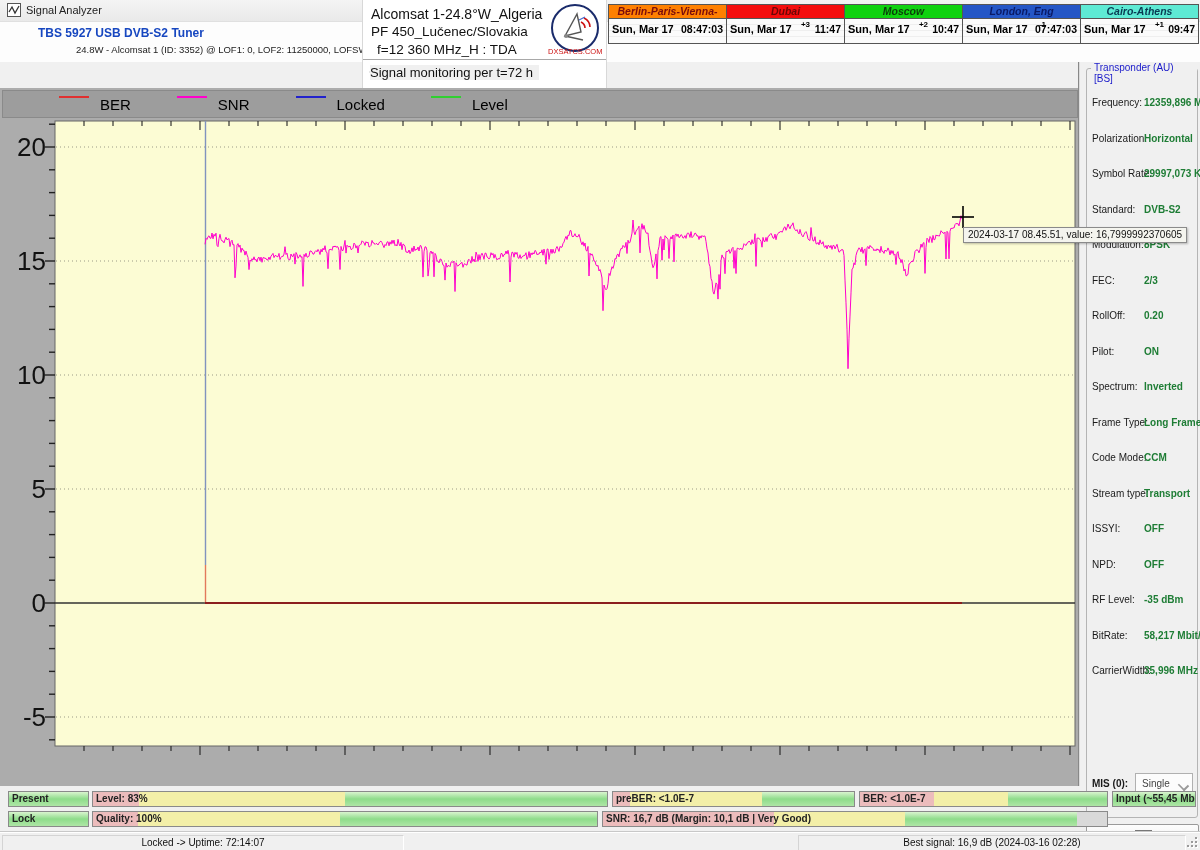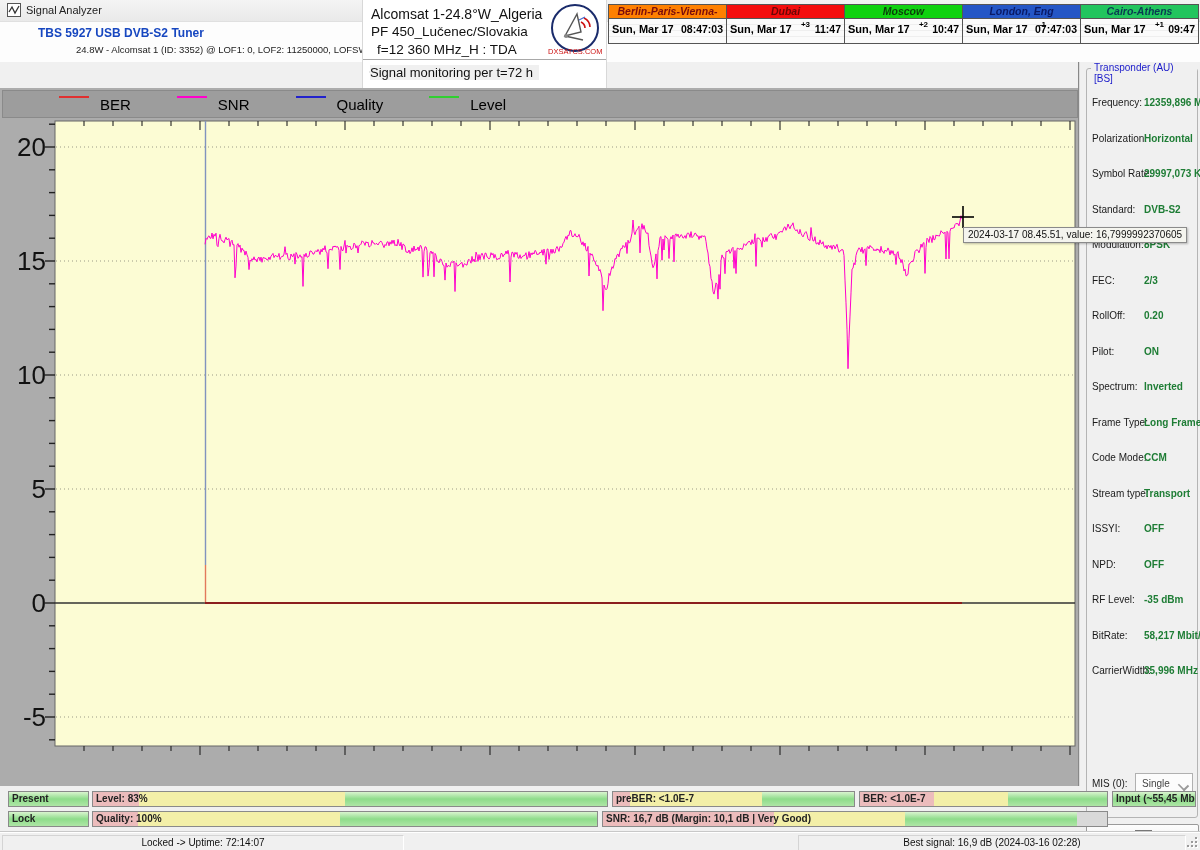--- a/index.html
+++ b/index.html
@@ -46,21 +46,21 @@
   .tooltip{position:absolute;left:963px;top:227px;z-index:60;background:#f4f4ee;border:1px solid #8a8a8a;
     font-size:10px;color:#111;padding:1px 4px 2px 4px;white-space:nowrap;box-shadow:1px 1px 2px rgba(0,0,0,.25);}
   .sidebar{position:absolute;left:1078px;top:62px;width:122px;height:724px;background:#f0f0f0;
     border-left:2px groove #dcdcdc;}
   .groupbox{position:absolute;left:6px;top:6px;width:110px;height:748px;border:1px solid #b4b4b4;border-radius:3px;}
   .gbtitle{position:absolute;left:4px;top:-7px;background:#f0f0f0;padding:0 3px;font-size:10px;color:#1a1aca;}
   .srow{position:absolute;left:0;width:110px;height:14px;}
   .slabel{position:absolute;left:5px;top:0;font-size:10px;color:#1a1a1a;}
   .svalue{position:absolute;left:57px;top:0;font-size:10px;font-weight:bold;color:#1e7d35;white-space:nowrap;}
   .misrow{position:absolute;left:5px;top:704px;width:104px;height:22px;}
-  .mislabel{position:absolute;left:0;top:5px;font-size:10px;color:#1a1a1a;}
+  .mislabel{position:absolute;left:0;top:5px;font-size:10px;color:#1a1a1a;font-weight:bold;}
   .misselect{position:absolute;left:43px;top:0;width:58px;height:21px;background:#fcfcfc;border:1px solid #b0b0b0;
     font-size:10px;color:#444;line-height:19px;padding-left:6px;box-sizing:border-box;}
   .mischev{position:absolute;right:4px;top:7px;width:7px;height:7px;border-right:2px solid #9a9a9a;border-bottom:2px solid #9a9a9a;transform:rotate(45deg) scaleY(.8);}
   .sidebtn{position:absolute;left:6px;top:762px;width:111px;height:21px;background:linear-gradient(#fdfdfd,#ededed);
     border:1px solid #9a9a9a;border-radius:2px;}
   .btnicon{position:absolute;left:48px;top:5px;width:15px;height:11px;border:1px solid #777;background:#fff;}
   .btnicon span{display:block;height:3px;background:#4f81d8;margin:1px 1px 0 1px;}
   .barsarea{position:absolute;left:0;top:786px;width:1072px;height:46px;background:#f0f0f0;}
   .bar{position:absolute;height:16px;border:1px solid #8a8a8a;box-sizing:border-box;overflow:hidden;}
   .bar .seg{position:absolute;top:0;bottom:0;}
@@ -139,21 +139,21 @@
       </div>
       <div class="clock" style="left: 354px;">
         <div class="chdr" style="background:#2456c6;color:#0a1a66">London, Eng</div>
   <div class="crow">
     <span class="cdate">Sun, Mar 17</span>
     <span class="coff">-1</span>
     <span class="ctime">07:47:03</span>
   </div>
       </div>
       <div class="clock" style="left: 472px;">
-        <div class="chdr" style="background:#22c55e;color:#093a52">Cairo-Athens</div>
+        <div class="chdr" style="background:#5eead4;color:#093a52">Cairo-Athens</div>
   <div class="crow">
     <span class="cdate">Sun, Mar 17</span>
     <span class="coff">+1</span>
     <span class="ctime">09:47</span>
   </div>
       </div>
     </div>
 
   <div class="monnote">Signal monitoring per t=72 h</div>
 
@@ -162,21 +162,21 @@
         <div class="legitem" style="margin-left: 56px;">
           <span class="legline" style="background:#e03030"></span>
   <span class="legtext">BER</span>
         </div>
         <div class="legitem" style="margin-left: 46px;">
           <span class="legline" style="background:#ff00cc"></span>
   <span class="legtext">SNR</span>
         </div>
         <div class="legitem" style="margin-left: 46px;">
           <span class="legline" style="background:#2222cc"></span>
-  <span class="legtext">Quality</span>
+  <span class="legtext">Locked</span>
         </div>
         <div class="legitem" style="margin-left: 46px;">
           <span class="legline" style="background:#30d030"></span>
   <span class="legtext">Level</span>
         </div>
       </div>
     <svg id="chartsvg" width="1078" height="670">
         <rect x="55" y="5" width="1020" height="625" fill="#fcfcd4" stroke="#666" stroke-width="1"></rect>
         <line x1="56" y1="601" x2="1074" y2="601" stroke="#9a9a86" stroke-width="1" stroke-dasharray="1 3"></line>
         <text x="46" y="610" text-anchor="end" font-size="26" fill="#111">-5</text>

